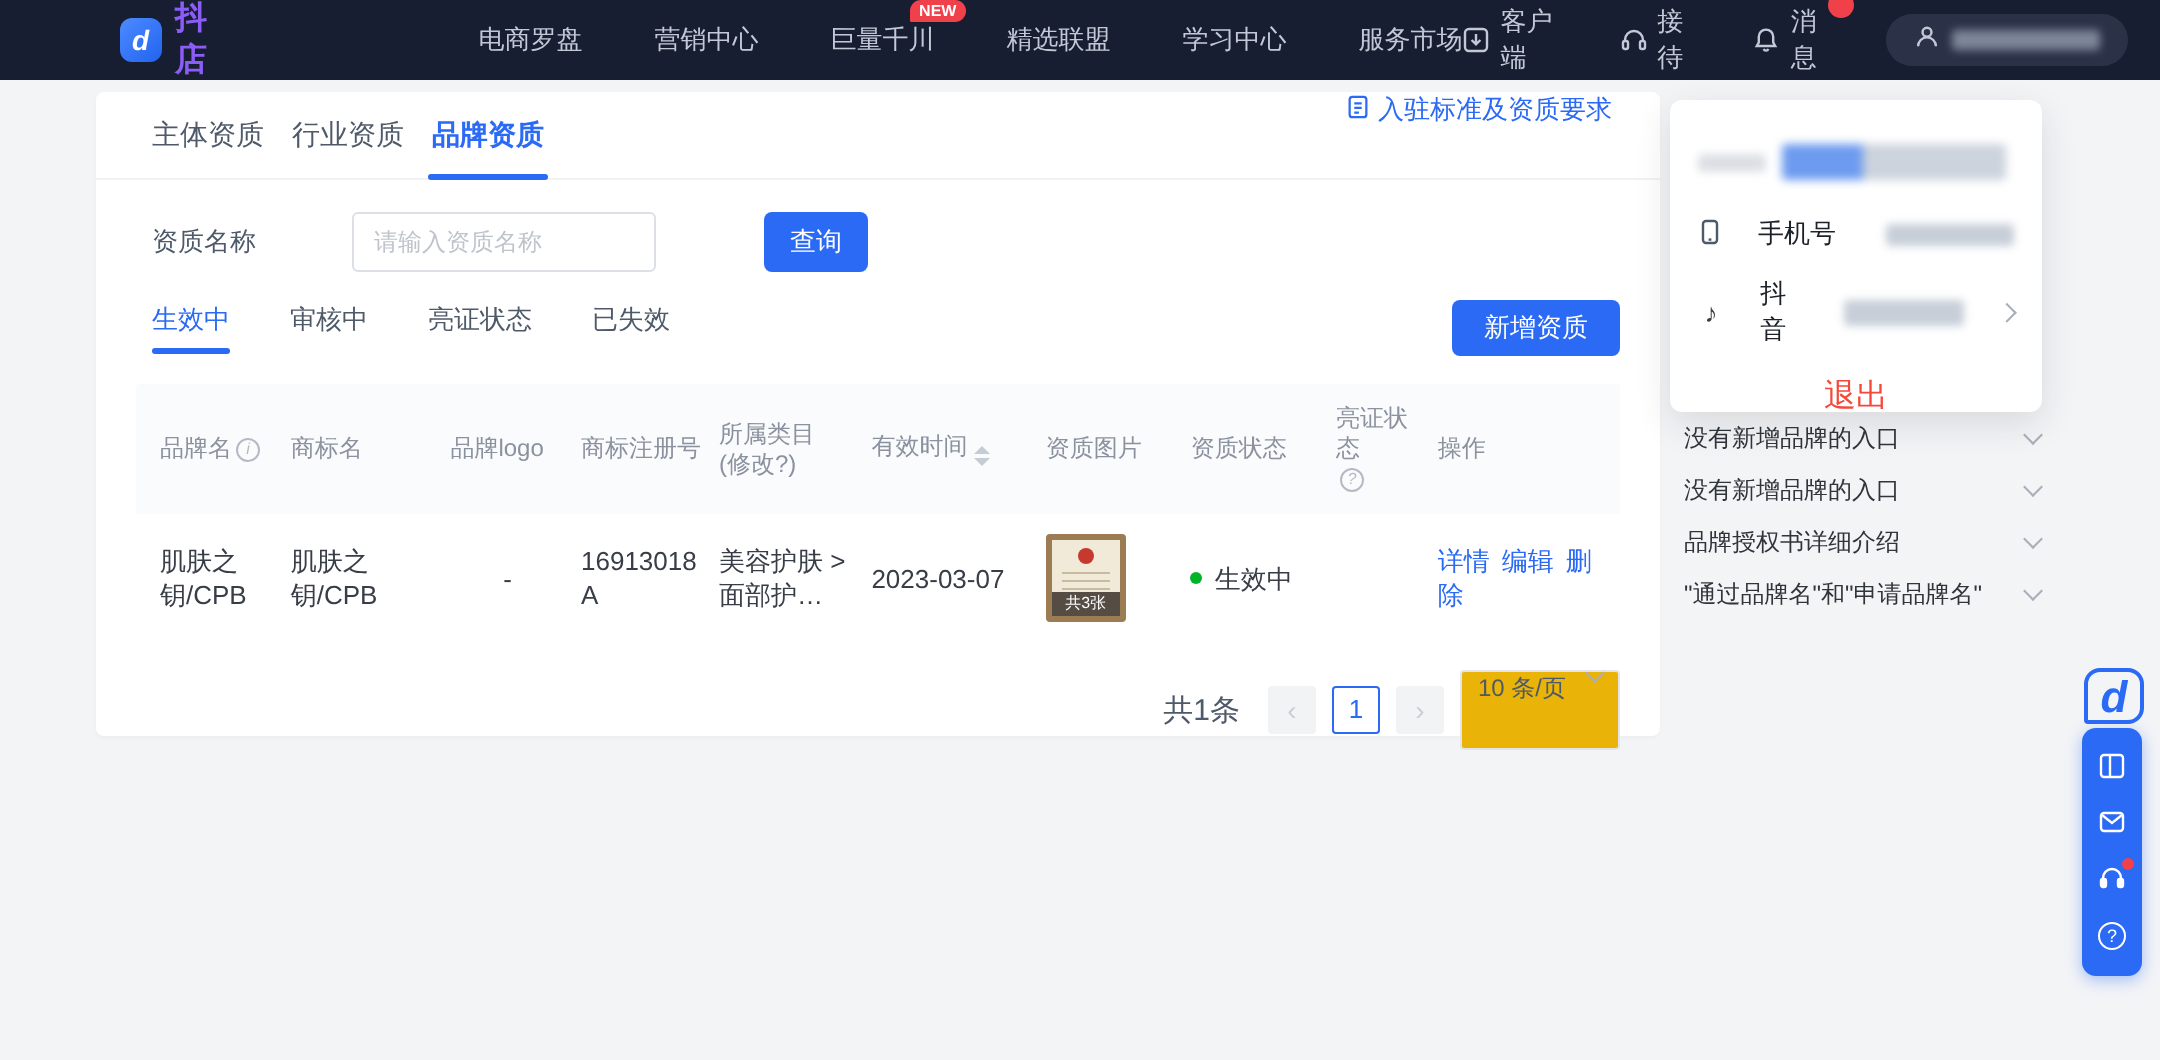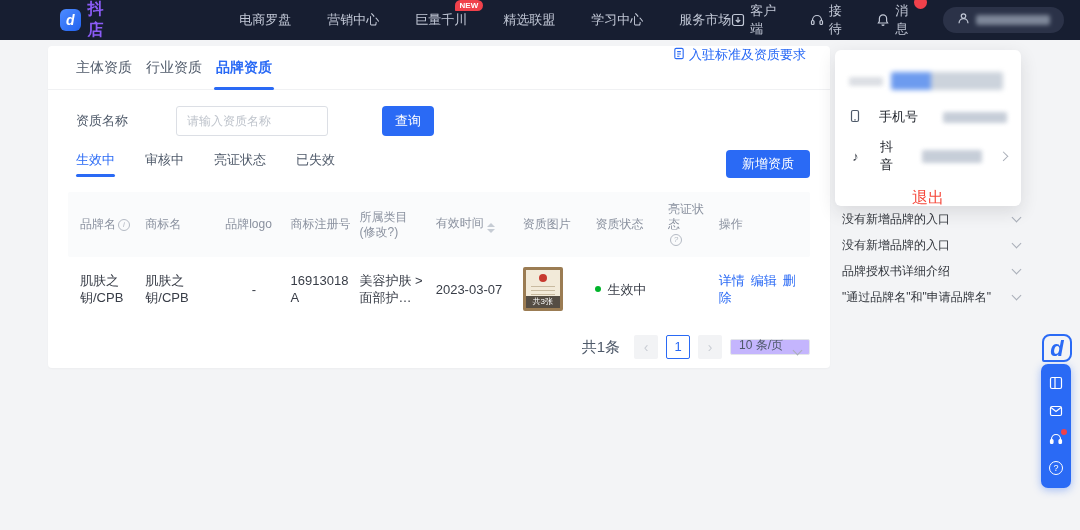--- a/index.html
+++ b/index.html
@@ -66,21 +66,21 @@
 
   .cert { width:40px; height:44px; border:3px solid #9b7c53; background:#f2ead9; border-radius:2px; position:relative; overflow:hidden; }
   .cert::before { content:""; position:absolute; top:4px; left:50%; margin-left:-4px; width:8px; height:8px; border-radius:50%; background:#c7392f; }
   .cert::after { content:""; position:absolute; top:16px; left:5px; right:5px; height:1px; background:#c8baa0; box-shadow:0 4px 0 #c8baa0, 0 8px 0 #c8baa0; }
   .cert-badge { position:absolute; left:0; right:0; bottom:0; background:rgba(45,38,30,.8); color:#fff; font-size:8px; text-align:center; line-height:12px; }
 
   .pager { display:flex; align-items:center; justify-content:flex-end; gap:8px; margin:14px 20px 0; }
   .pg-total { color:#4e5969; font-size:15px; margin-right:6px; }
   .pg-btn { width:24px; height:24px; border-radius:2px; background:#f2f3f5; color:#c9cdd4; border:none; font-size:14px; line-height:22px; text-align:center; cursor:pointer; }
   .pg-cur { width:24px; height:24px; border-radius:2px; background:#fff; border:1px solid #2a6af5; color:#2a6af5; font-size:13px; line-height:22px; text-align:center; cursor:pointer; }
-  .pg-select { display:flex; align-items:flex-end; justify-content:space-between; width:80px; height:16px; border:1px solid #e3e5ea; border-radius:2px; padding:0 8px; color:#4e5969; font-size:12px; cursor:pointer; background:#c4b5fd; }
+  .pg-select { display:flex; align-items:flex-start; justify-content:space-between; width:80px; height:40px; border:1px solid #e3e5ea; border-radius:2px; padding:0 8px; color:#4e5969; font-size:12px; cursor:pointer; background:#eab308; }
 
   .chev { width:7px; height:7px; border-right:1.5px solid #a9aeb8; border-bottom:1.5px solid #a9aeb8; transform:rotate(45deg); display:inline-block; margin-top:-3px; }
   .chev-r { transform:rotate(-45deg); margin-top:0; }
 
   
   .acct { position:absolute; left:835px; top:50px; width:186px; height:156px; background:#fff; border-radius:6px; box-shadow:0 6px 18px rgba(31,35,41,.12); padding:14px 14px 10px; z-index:6; }
   .acct-name-row { display:flex; align-items:center; gap:8px; margin:8px 0 18px; }
   .acct-label-redact { width:34px; height:9px; }
   .acct-name-redact { width:112px; height:18px; }
   .acct-row { display:flex; align-items:center; gap:18px; margin-bottom:12px; }

